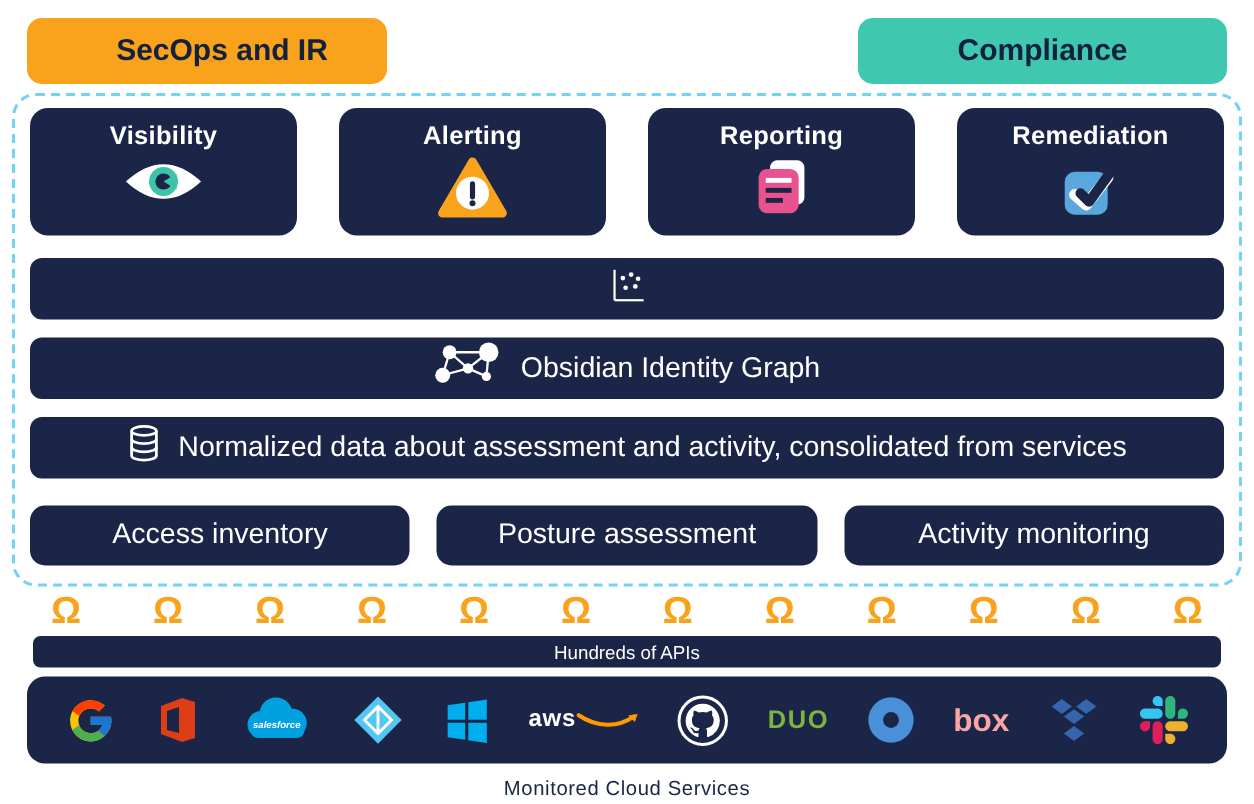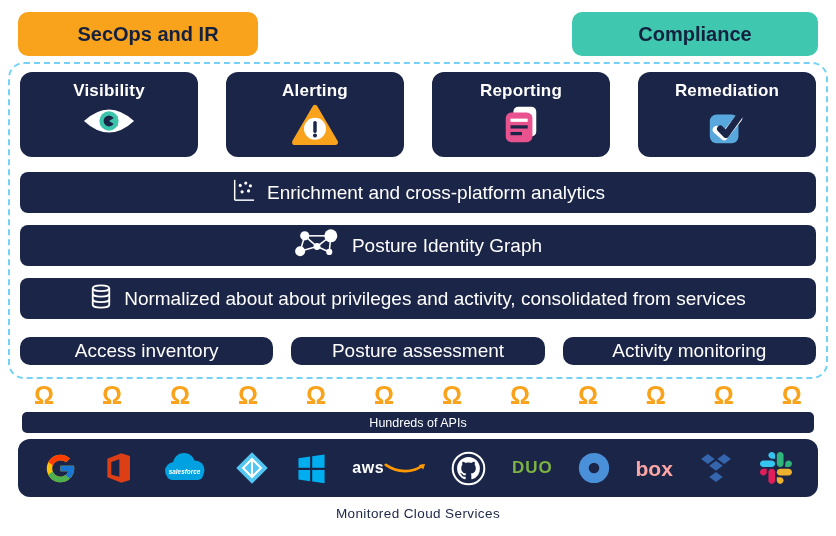--- a/index.html
+++ b/index.html
@@ -31,21 +31,21 @@
   }
   .cap-title { font-size: 17px; font-weight: 700; letter-spacing: .2px; }
   .layer {
     height: 41px; background: #1B2547; border-radius: 8px; margin-top: 12px;
     display: flex; align-items: center; justify-content: center; gap: 12px;
     color: #fff; font-size: 19px;
   }
   .layer-first { margin-top: 15px; }
   .funcs { display: flex; gap: 18px; margin-top: 18px; }
   .func {
-    flex: 1; height: 28px; background: #1B2547; border-radius: 10px;
+    flex: 1; height: 40px; background: #1B2547; border-radius: 10px;
     color: #fff; font-size: 19px;
     display: flex; align-items: center; justify-content: center;
   }
 
   .connectors {
     display: flex; justify-content: space-between; align-items: center;
     padding: 0 34px; height: 30px; margin-top: 1px;
   }
   .omega { color: #F9A21B; font-size: 25px; font-weight: 700; line-height: 1; }
 
@@ -126,21 +126,20 @@
       <svg width="24" height="24" viewBox="0 0 26 26">
         <line x1="4" y1="2" x2="4" y2="24" stroke="#ffffff" stroke-width="1.6"></line>
         <line x1="4" y1="24" x2="25" y2="24" stroke="#ffffff" stroke-width="1.6"></line>
         <circle cx="10" cy="8" r="1.7" fill="#ffffff"></circle>
         <circle cx="16" cy="5.5" r="1.7" fill="#ffffff"></circle>
         <circle cx="21" cy="8.5" r="1.7" fill="#ffffff"></circle>
         <circle cx="12" cy="15" r="1.7" fill="#ffffff"></circle>
         <circle cx="19" cy="14" r="1.7" fill="#ffffff"></circle>
       </svg>
     </span>
-    <span>Enrichment and cross-platform analytics</span>
   </div>
 
   <div class="layer">
     <span>
       <svg width="46" height="31" viewBox="0 0 60 40">
         <g stroke="#ffffff" stroke-width="2">
           <line x1="14" y1="10" x2="48" y2="10"></line>
           <line x1="14" y1="10" x2="8" y2="30"></line>
           <line x1="14" y1="10" x2="30" y2="24"></line>
           <line x1="48" y1="10" x2="30" y2="24"></line>
@@ -148,35 +147,35 @@
           <line x1="8" y1="30" x2="30" y2="24"></line>
           <line x1="30" y1="24" x2="46" y2="31"></line>
         </g>
         <circle cx="48" cy="10" r="8.5" fill="#ffffff"></circle>
         <circle cx="14" cy="10" r="6" fill="#ffffff"></circle>
         <circle cx="8" cy="30" r="6.5" fill="#ffffff"></circle>
         <circle cx="30" cy="24" r="4.5" fill="#ffffff"></circle>
         <circle cx="46" cy="31" r="4" fill="#ffffff"></circle>
       </svg>
     </span>
-    <span>Posture Identity Graph</span>
+    <span>Obsidian Identity Graph</span>
   </div>
 
   <div class="layer">
     <span>
       <svg width="22" height="27" viewBox="0 0 24 28">
         <g stroke="#ffffff" stroke-width="2" fill="none">
           <ellipse cx="12" cy="5" rx="9" ry="3.2"></ellipse>
           <path d="M3 5 v18 a9 3.2 0 0 0 18 0 V5"></path>
           <path d="M3 11 a9 3.2 0 0 0 18 0"></path>
           <path d="M3 17 a9 3.2 0 0 0 18 0"></path>
         </g>
       </svg>
     </span>
-    <span>Normalized about about privileges and activity, consolidated from services</span>
+    <span>Normalized data about assessment and activity, consolidated from services</span>
   </div>
 
   <div class="funcs">
     <div class="func">Access inventory</div>
     <div class="func">Posture assessment</div>
     <div class="func">Activity monitoring</div>
   </div>
 </div>
 
 <div class="connectors">

